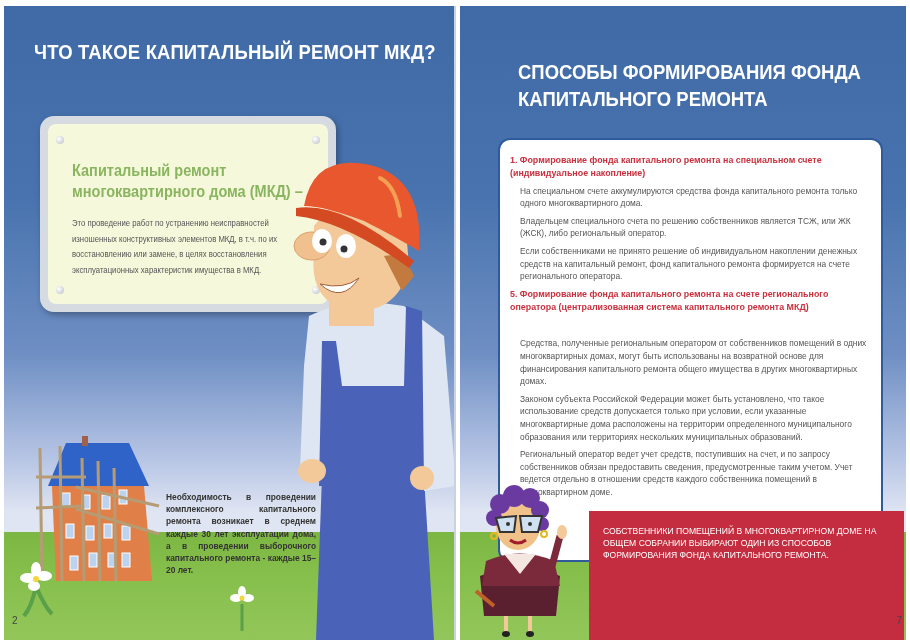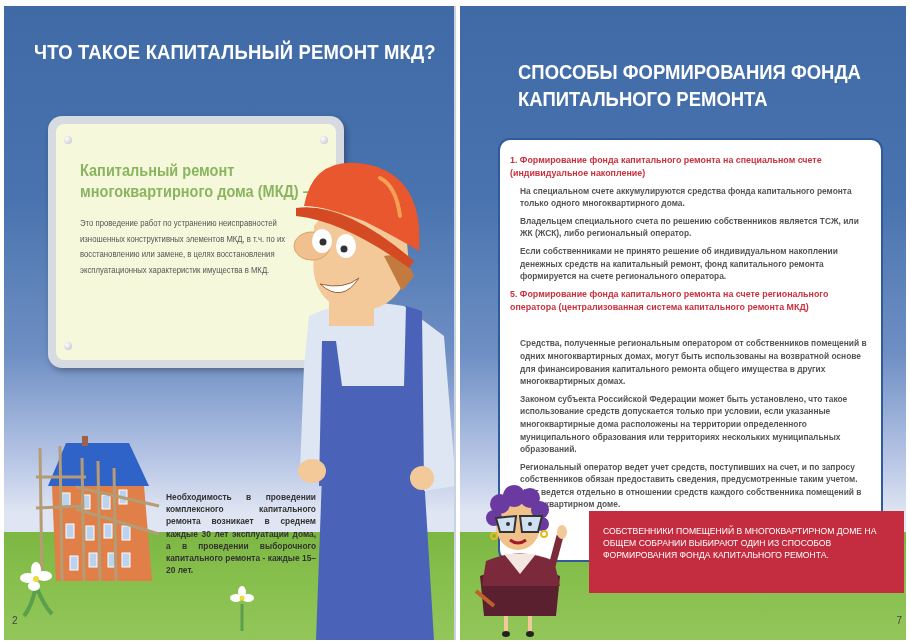--- a/index.html
+++ b/index.html
@@ -14,40 +14,40 @@
   .fold { position: absolute; left: 450px; top: 0; width: 2px; height: 634px; background: #c9d2e0; }
   .grass { position: absolute; left: 0; right: 0; bottom: 0; height: 108px;
     background: linear-gradient(to bottom, #7db743 0%, #86bf4c 40%, #93c65a 100%); }
 
   .title-left { position: absolute; left: 30px; top: 34px; color: #fff; font-weight: bold;
     font-size: 21px; letter-spacing: 0.2px; font-family: "Liberation Sans", sans-serif; transform: scaleX(0.88); transform-origin: left; white-space: nowrap; }
   .title-right { position: absolute; left: 58px; top: 52px; color: #fff; font-weight: bold;
     font-size: 21px; line-height: 27px; transform: scaleX(0.88); transform-origin: left; white-space: nowrap; }
 
   
-  .board { position: absolute; left: 44px; top: 110px; width: 296px; height: 252px;
+  .board { position: absolute; left: 36px; top: 110px; width: 296px; height: 196px;
     background: #d6dbe2; border-radius: 14px; box-shadow: 2px 3px 6px rgba(0,0,0,0.3); padding: 8px; }
   .board-inner { width: 100%; height: 100%; background: #f6f8dc; border-radius: 8px; position: relative; padding: 36px 10px 0 24px; }
   .screw { position: absolute; width: 8px; height: 8px; border-radius: 50%; background: radial-gradient(circle at 35% 35%, #fff, #b8bec6); }
   .board h2 { color: #8ab55f; font-size: 16.5px; line-height: 21px; font-weight: bold; transform: scaleX(0.88); transform-origin: left; white-space: nowrap; }
   .board p { color: #555; font-size: 8.6px; line-height: 15.5px; margin-top: 14px; transform: scaleX(0.9); transform-origin: left; width: 250px; }
 
   .note-left { position: absolute; left: 162px; top: 485px; width: 150px; color: #333; font-weight: bold; font-size: 8.4px; line-height: 12.2px; text-align: justify; }
 
   .pageno { position: absolute; bottom: 14px; font-size: 10px; color: #444; }
 
   
   .infobox { position: absolute; left: 38px; top: 132px; width: 385px; height: 424px;
     background: #fff; border-radius: 12px; border: 2px solid #2f5b9c; padding: 14px 14px 0 10px; }
   .infobox h3 { color: #c9313f; font-size: 8.9px; line-height: 12.8px; font-weight: bold; }
-  .infobox p { color: #555; font-size: 8.4px; line-height: 12.6px; margin: 5px 0 0 10px; font-weight: bold; }
+  .infobox p { color: #555; font-size: 8.4px; line-height: 12.6px; margin: 5px 0 0 10px; }
   .infobox h3.sec2 { margin-top: 5px; }
   .infobox .gap { margin-top: 24px; }
 
-  .redbox { position: absolute; left: 129px; top: 505px; width: 315px; height: 82px; background: #c42d3f;
+  .redbox { position: absolute; left: 129px; top: 505px; width: 315px; height: 133px; background: #c42d3f;
     padding: 14px 14px 0 14px; color: #fff; font-size: 8.6px; line-height: 12.2px; }
   .redbox p + p { margin-top: 5px; }
 
   svg { position: absolute; overflow: visible; }
 </style>
 </head>
 <body>
 
 <div class="spread">
 

